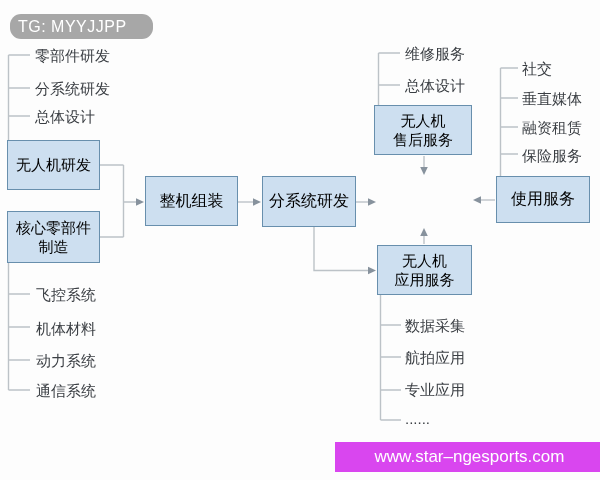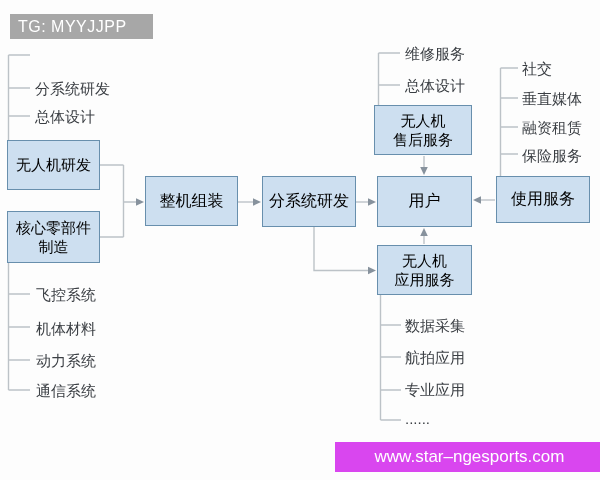--- a/index.html
+++ b/index.html
@@ -4,21 +4,21 @@
 <style>
   html,body{margin:0;padding:0;}
   .canvas{
     position:relative;width:600px;height:480px;background:#fdfdfd;overflow:hidden;
     font-family:"Liberation Sans","DejaVu Sans",sans-serif;
   }
   .wires{position:absolute;left:0;top:0;width:600px;height:480px;}
   .wires path{stroke:#bcc2c7;stroke-width:1.4;fill:none;}
   .wires polygon{fill:#87929d;stroke:none;}
   .banner{position:absolute;color:#ffffff;background:#a7a7a7;}
-  #banner-top{left:10px;top:14px;width:143px;height:25px;font-size:16px;line-height:25px;padding-left:8px;box-sizing:border-box;letter-spacing:.5px;}
+  #banner-top{left:10px;top:14px;width:143px;height:25px;font-size:16px;line-height:25px;padding-left:8px;box-sizing:border-box;letter-spacing:.5px;border-radius:11px;}
   #banner-bottom{left:335px;top:442px;width:269px;height:30px;font-size:17px;line-height:30px;text-align:center;background:#d946ef;}
   .node{
     position:absolute;background:#cddff0;border:1.5px solid #688fad;box-sizing:border-box;
     display:flex;align-items:center;justify-content:center;text-align:center;
     color:#000000;font-size:15px;line-height:1.3;white-space:pre-line;
   }
   #box-rd{left:7px;top:140px;width:93px;height:50px;}
   #box-parts{left:7px;top:211px;width:93px;height:52px;}
   #box-assembly{left:145px;top:176px;width:93px;height:50px;font-size:16px;}
   #box-sales{left:262px;top:176px;width:94px;height:51px;font-size:16px;}
@@ -77,27 +77,27 @@
     <polygon points="376,270.5 368,266.7 368,274.3"></polygon>
   </svg>
 
   <div class="banner" id="banner-top">TG: MYYJJPP</div>
 
   <div class="node" id="box-rd">无人机研发</div>
   <div class="node" id="box-assembly">整机组装</div>
   <div class="node" id="box-parts">核心零部件
 制造</div>
   <div class="node" id="box-sales">分系统研发</div>
-  <div class="node" id="box-user">用户</div>
   <div class="node" id="box-aftersales">无人机
 售后服务</div>
   <div class="node" id="box-usage">使用服务</div>
   <div class="node" id="box-app">无人机
 应用服务</div>
 
+  <div class="leaf" id="lf-rd0">零部件研发</div>
   <div class="leaf" id="lf-rd1">分系统研发</div>
   <div class="leaf" id="lf-rd2">总体设计</div>
 
   <div class="leaf" id="lf-pt0">飞控系统</div>
   <div class="leaf" id="lf-pt1">机体材料</div>
   <div class="leaf" id="lf-pt2">动力系统</div>
   <div class="leaf" id="lf-pt3">通信系统</div>
 
   <div class="leaf" id="lf-as0">维修服务</div>
   <div class="leaf" id="lf-as1">总体设计</div>

